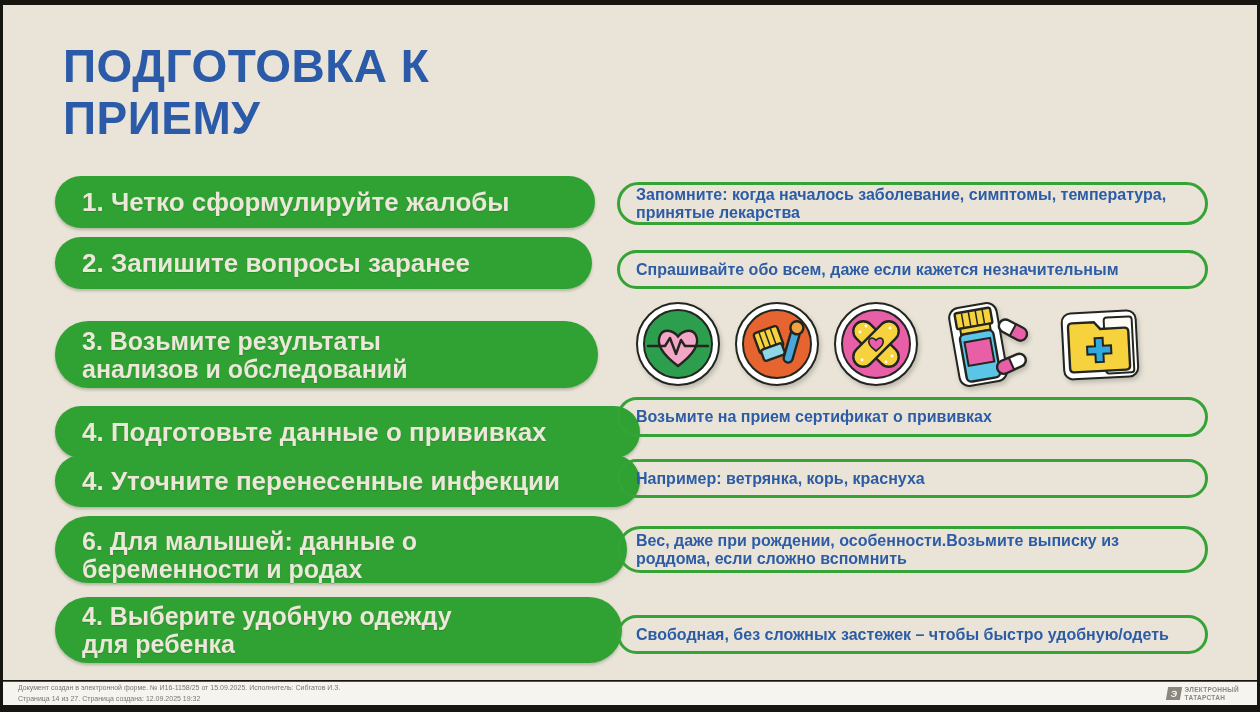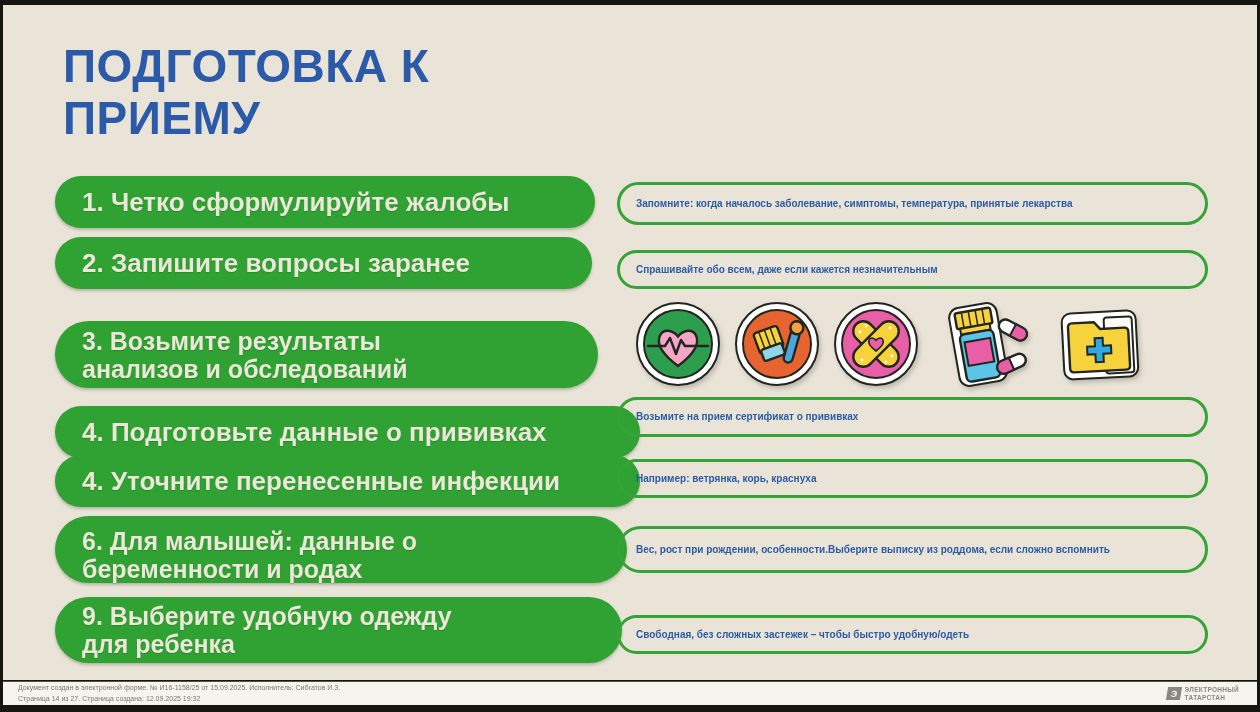--- a/index.html
+++ b/index.html
@@ -16,21 +16,21 @@
   .pill { position:absolute; left:52px; background:#2fa233; border-radius:36px;
           display:flex; align-items:center; padding:0 14px 0 27px;
           box-shadow:0 2px 3px rgba(40,60,30,.28); }
   .pill .pill-label { color:#ece7d9; font-weight:700; white-space:pre-line;
           text-shadow:0 1px 1px rgba(0,0,0,.15); }
   .pill-1line .pill-label { font-size:26px; }
   .pill-2line .pill-label { font-size:25px; line-height:1.12; }
 
   .note { position:absolute; left:614px; width:591px; border:3px solid #35a335; border-radius:24px;
           display:flex; align-items:center; padding:2px 16px; background:transparent; }
-  .note .note-text { color:#2c5ca6; font-weight:700; font-size:10px; line-height:1.12; }
+  .note .note-text { color:#2c5ca6; font-weight:700; font-size:16px; line-height:1.12; }
 
   .r1p { top:171px; width:540px; height:52px; }
   .r2p { top:232px; width:537px; height:52px; }
   .r3p { top:305px; width:543px; height:67px; border-radius:34px;margin-top:11px; }
   .r4p { top:401px; width:585px; height:52px; }
   .r5p { top:450px; width:585px; height:52px; }
   .r6p { top:511px; width:572px; height:67px; border-radius:34px;align-items:flex-end; }
   .r7p { top:592px; width:567px; height:66px; border-radius:34px; }
 
   .r1n { top:177px; height:43px; }
@@ -171,25 +171,25 @@
     </div>
     <div class="note r5n">
       <span class="note-text">Например: ветрянка, корь, краснуха</span>
     </div>
 
     <div class="pill pill-2line r6p">
       <span class="pill-label">6. Для малышей: данные о
 беременности и родах</span>
     </div>
     <div class="note r6n">
-      <span class="note-text">Вес, рост при рождении, особенности.Выберите выписку из роддома, если сложно вспомнить</span>
+      <span class="note-text">Вес, даже при рождении, особенности.Возьмите выписку из роддома, если сложно вспомнить</span>
     </div>
 
     <div class="pill pill-2line r7p">
-      <span class="pill-label">9. Выберите удобную одежду
+      <span class="pill-label">4. Выберите удобную одежду
 для ребенка</span>
     </div>
     <div class="note r7n">
       <span class="note-text">Свободная, без сложных застежек – чтобы быстро удобную/одеть</span>
     </div>
 
   </div>
 
   <div class="footer">
     <div class="doc-meta">

